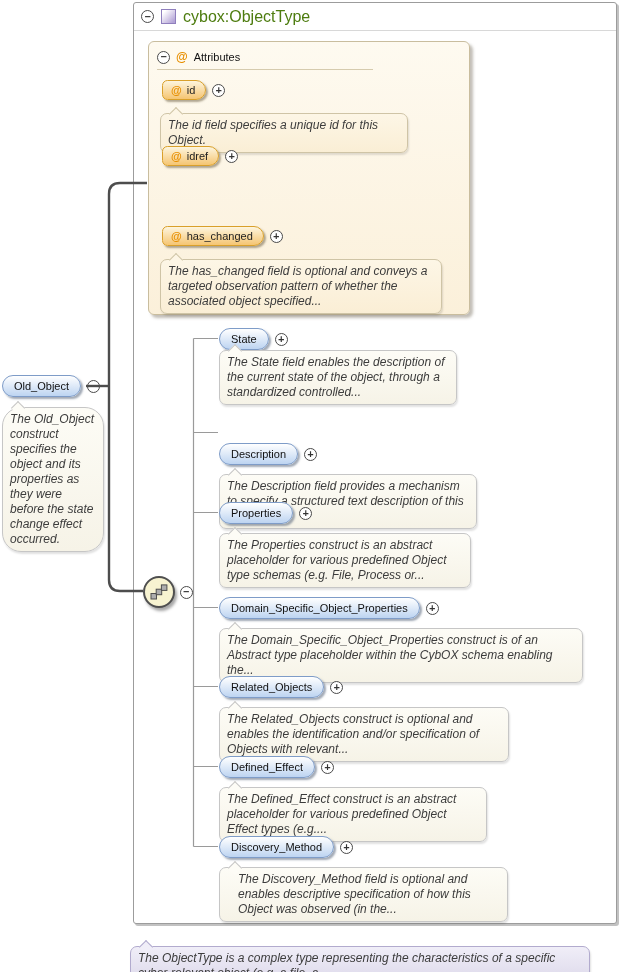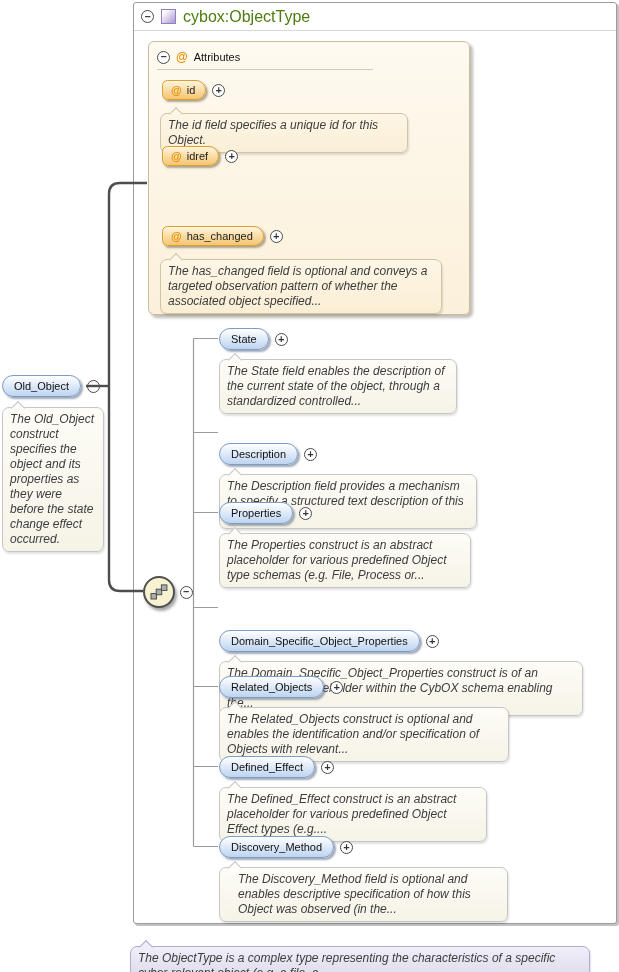--- a/index.html
+++ b/index.html
@@ -73,21 +73,21 @@
 </head>
 <body>
 
 <div id="stage">
 
   <div class="old-block">
     <div class="row">
       <span class="badge-el">Old_Object</span>
       <span class="circ">−</span>
     </div>
-    <div class="bubble bubble-light" style="margin-top:10px;width:86px;">The Old_Object construct specifies the object and its properties as they were before the state change effect occurred.</div>
+    <div class="bubble bubble-light" style="margin-top:10px;width:86px;border-radius:19px;">The Old_Object construct specifies the object and its properties as they were before the state change effect occurred.</div>
   </div>
 
   <div class="main-box">
     <div class="main-header">
       <span class="circ">−</span>
       <span class="type-icon"></span>
       <span class="main-title">cybox:ObjectType</span>
     </div>
 
     <div class="attr-panel">
@@ -123,40 +123,40 @@
         <span class="circ">+</span>
       </div>
       <div class="abs bubble bubble-cream" style="left:11px;top:217px;width:266px;">The has_changed field is optional and conveys a targeted observation pattern of whether the associated object specified...</div>
     </div>
 
     <div class="abs" style="left:85px;top:325px;">
       <div class="row">
         <span class="badge-el">State</span>
         <span class="circ">+</span>
       </div>
-      <div class="bubble bubble-light" style="margin-top:9px;width:222px;">The State field enables the description of the current state of the object, through a standardized controlled...</div>
+      <div class="bubble bubble-light" style="width:222px;">The State field enables the description of the current state of the object, through a standardized controlled...</div>
     </div>
 
     <div class="abs" style="left:85px;top:440px;">
       <div class="row">
         <span class="badge-el">Description</span>
         <span class="circ">+</span>
       </div>
       <div class="bubble bubble-light" style="margin-top:9px;width:242px;">The Description field provides a mechanism to specify a structured text description of this Object.</div>
     </div>
 
     <div class="abs" style="left:85px;top:499px;">
       <div class="row">
         <span class="badge-el">Properties</span>
         <span class="circ">+</span>
       </div>
       <div class="bubble bubble-light" style="margin-top:9px;width:236px;">The Properties construct is an abstract placeholder for various predefined Object type schemas (e.g. File, Process or...</div>
     </div>
 
-    <div class="abs" style="left:85px;top:594px;margin-top:33px;">
+    <div class="abs" style="left:85px;top:594px;">
       <div class="row">
         <span class="badge-el">Domain_Specific_Object_Properties</span>
         <span class="circ">+</span>
       </div>
       <div class="bubble bubble-light" style="margin-top:9px;width:348px;">The Domain_Specific_Object_Properties construct is of an Abstract type placeholder within the CybOX schema enabling the...</div>
     </div>
 
     <div class="abs" style="left:85px;top:673px;">
       <div class="row">
         <span class="badge-el">Related_Objects</span>

